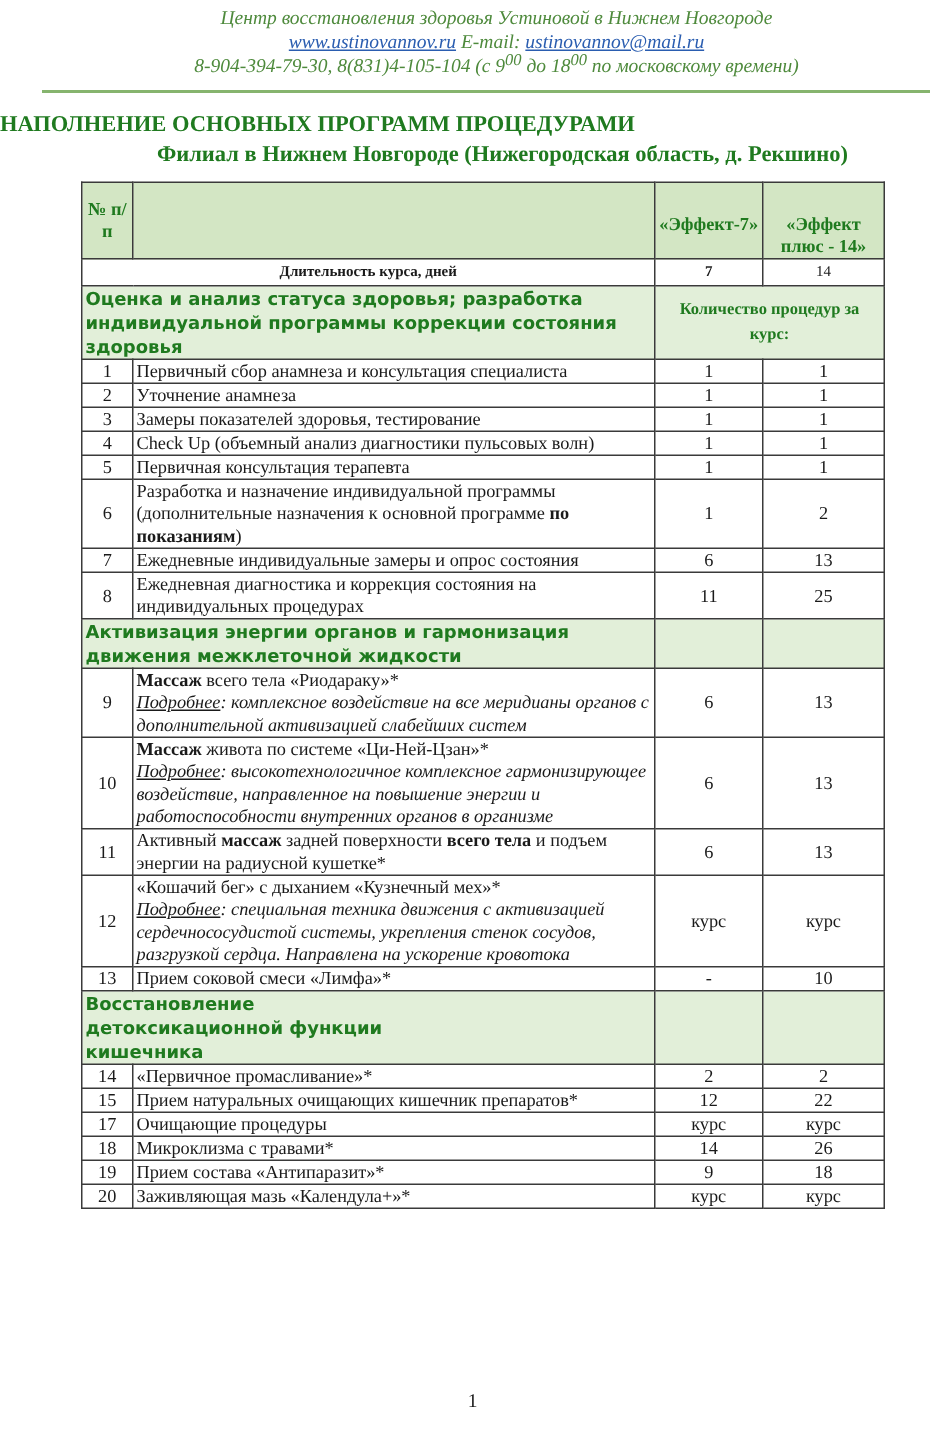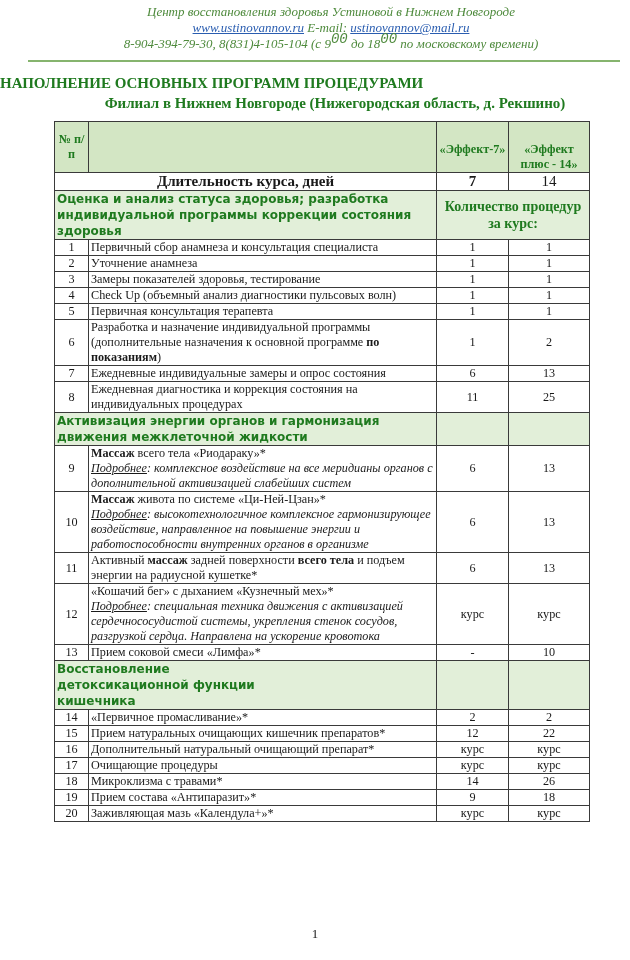--- a/index.html
+++ b/index.html
@@ -1,32 +1,32 @@
 <!DOCTYPE html>
 <html><head>
 <meta charset="utf-8">
 <style>
   html, body { margin: 0; padding: 0; background: #ffffff; }
   body { width: 630px; height: 960px; position: relative; overflow: hidden; font-family: "Liberation Serif", serif; color: #1a1a1a; }
   .hdr { position: absolute; left: 16px; top: 4px; width: 630px; text-align: center; font-style: italic; color: #4e8a3c; font-size: 13px; line-height: 16px; }
   .hdr a { color: #2a5db0; text-decoration: underline; }
-  .hdr sup { font-size: 14px; vertical-align: 5px; line-height: 0; font-family: Liberation Mono, monospace; }
+  .hdr sup { font-size: 11px; vertical-align: 5px; line-height: 0; }
   .divider { position: absolute; left: 28px; top: 60px; width: 592px; height: 2px; background: #86b46e; }
   .title1 { position: absolute; left: 0; top: 74px; width: 630px; text-align: left; font-weight: bold; color: #1f7a1f; font-size: 15px; line-height: 18px; }
   .title2 { position: absolute; left: 0; top: 94px; width: 630px; text-align: center; font-weight: bold; color: #1f7a1f; font-size: 15px; line-height: 18px; margin-left: 20px; }
   table.prog { position: absolute; left: 54px; top: 121px; border-collapse: collapse; table-layout: fixed; width: 535px; font-size: 12.2px; line-height: 15px; }
   table.prog td { border: 1px solid #3a3a3a; padding: 0 2px; vertical-align: middle; }
   col.c-num { width: 34px; } col.c-desc { width: 348px; } col.c-e7 { width: 72px; } col.c-e14 { width: 81px; }
   tr.head td { background: #d3e6c4; color: #1f7a1f; font-weight: bold; text-align: center; vertical-align: top; padding-top: 20px; }
   tr.head td.num { vertical-align: middle; padding-top: 0; }
   tr.head { height: 41px; }
-  tr.dur td { font-size: 15px; font-weight: bold; text-align: center; height: 17px; }
+  tr.dur td { font-size: 10px; font-weight: bold; text-align: center; height: 17px; }
   tr.dur td.e14 { font-weight: normal; }
   tr.sec td { background: #e2efd9; color: #1f7a1f; font-weight: bold; font-family: "DejaVu Sans", sans-serif; font-size: 12px; line-height: 16px; }
-  tr.sec td.qty { text-align: center; font-family: "Liberation Serif", serif; font-size: 14px; line-height: 17px; }
+  tr.sec td.qty { text-align: center; font-family: "Liberation Serif", serif; font-size: 11px; line-height: 17px; }
   td.n { text-align: center; }
   td.v { text-align: center; }
   tr.r1 td { height: 15px; }
   .detail { font-style: italic; }
   .detail u { text-decoration: underline; }
   .pagenum { position: absolute; left: 0; top: 926px; width: 630px; text-align: center; font-size: 13px; }
 </style>
 </head>
 <body>
 
@@ -167,26 +167,20 @@
         <td class="v">2</td>
         <td class="v">2</td>
       </tr>
     <tr class="r1">
         <td class="n">15</td>
         <td>Прием натуральных очищающих кишечник препаратов*</td>
         <td class="v">12</td>
         <td class="v">22</td>
       </tr>
     <tr class="r1">
-        <td class="n">16</td>
-        <td>Дополнительный натуральный очищающий препарат*</td>
-        <td class="v">курс</td>
-        <td class="v">курс</td>
-      </tr>
-    <tr class="r1">
         <td class="n">17</td>
         <td>Очищающие процедуры</td>
         <td class="v">курс</td>
         <td class="v">курс</td>
       </tr>
     <tr class="r1">
         <td class="n">18</td>
         <td>Микроклизма с травами*</td>
         <td class="v">14</td>
         <td class="v">26</td>

